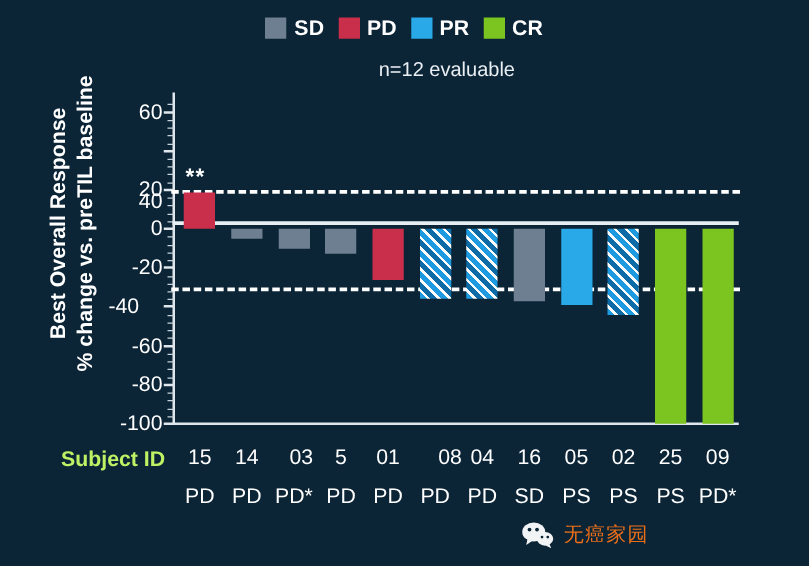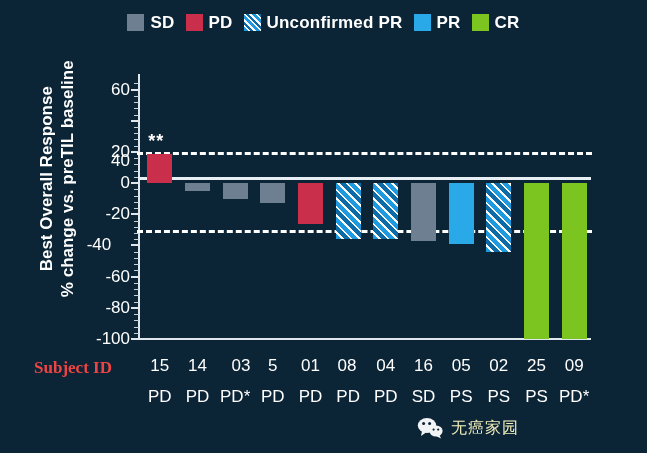--- a/index.html
+++ b/index.html
@@ -68,64 +68,61 @@
       #0d6ca8 6px,#0d6ca8 10px,
       #ffffff 10px,#ffffff 12px);
   }
   .star{
     position:absolute;font-size:18px;font-weight:bold;color:#ffffff;
     letter-spacing:1px;line-height:1;
   }
 
   
   .rowlabel{
-    position:absolute;font-size:17px;font-weight:bold;color:#ef4444;text-align:center;font-family:Liberation Serif, serif;
+    position:absolute;font-size:17px;font-weight:bold;color:#bef264;text-align:right;
   }
   .cellrow{position:absolute;left:139px;width:452px;height:22px;}
   .cell{
     position:absolute;width:34px;text-align:center;font-size:17px;color:#ffffff;
     line-height:1;
   }
 
   
   .watermark{
     position:absolute;right:12px;bottom:14px;
     display:flex;align-items:center;gap:8px;opacity:.95;
   }
-  .wm-text{font-size:16px;color:#fef9c3;letter-spacing:1px;}
+  .wm-text{font-size:16px;color:#f97316;letter-spacing:1px;}
   .wm-icon{display:block;}
 </style>
 </head>
 <body>
 
 <div id="chart-root">
 
   <div class="legend" id="legend">
       <div class="legend-item">
         <span class="swatch" style="background: rgb(109, 127, 144);"></span>
         <span class="legend-label">SD</span>
       </div>
       <div class="legend-item">
         <span class="swatch" style="background: rgb(201, 47, 75);"></span>
         <span class="legend-label">PD</span>
       </div>
       <div class="legend-item">
-        <span class="swatch" style="background-image: repeating-linear-gradient(45deg, rgb(30, 154, 224) 0px, rgb(30, 154, 224) 3px, rgb(255, 255, 255) 3px, rgb(255, 255, 255) 4.5px, rgb(13, 108, 168) 4.5px, rgb(13, 108, 168) 7px, rgb(255, 255, 255) 7px, rgb(255, 255, 255) 8.5px);"></span>
-        <span class="legend-label">Unconfirmed PR</span>
-      </div>
-      <div class="legend-item">
         <span class="swatch" style="background: rgb(41, 169, 232);"></span>
         <span class="legend-label">PR</span>
       </div>
       <div class="legend-item">
         <span class="swatch" style="background: rgb(124, 196, 32);"></span>
         <span class="legend-label">CR</span>
       </div>
     </div>
 
+  <div class="subtitle"><span>n=12 evaluable</span></div>
 
   <div class="ytitle">Best Overall Response
 % change vs. preTIL baseline</div>
 
   <div class="plot">
     <div class="axis-line yaxis"></div>
     <div class="axis-line xaxis"></div>
     <div id="ticks">
         <div class="tick-major" style="top: 14.5882px;"></div>
         <div class="tick-major" style="top: 45.7647px;"></div>
@@ -204,21 +201,21 @@
       <div class="tick-label" style="left: 68px; right: auto; width: 62px; top: 330px;">-100</div>
     </div>
 
   <div class="rowlabel" style="left:14px;top:358px;width:118px;">Subject  ID</div>
   <div class="cellrow" id="row-subject" style="top:357px;">
       <div class="cell" style="left: 3.83333px;">15</div>
       <div class="cell" style="left: 41.5px;">14</div>
       <div class="cell" style="left: 85px;">03</div>
       <div class="cell" style="left: 116.833px;">5</div>
       <div class="cell" style="left: 154.5px;">01</div>
-      <div class="cell" style="left: 191px;">08</div>
+      <div class="cell" style="left: 204px;">08</div>
       <div class="cell" style="left: 229.833px;">04</div>
       <div class="cell" style="left: 267.5px;">16</div>
       <div class="cell" style="left: 305.167px;">05</div>
       <div class="cell" style="left: 342.833px;">02</div>
       <div class="cell" style="left: 380.5px;">25</div>
       <div class="cell" style="left: 418.167px;">09</div>
     </div>
 
   <div class="cellrow" id="row-rr" style="top:388px;">
       <div class="cell" style="left: 3.83333px;">PD</div>

